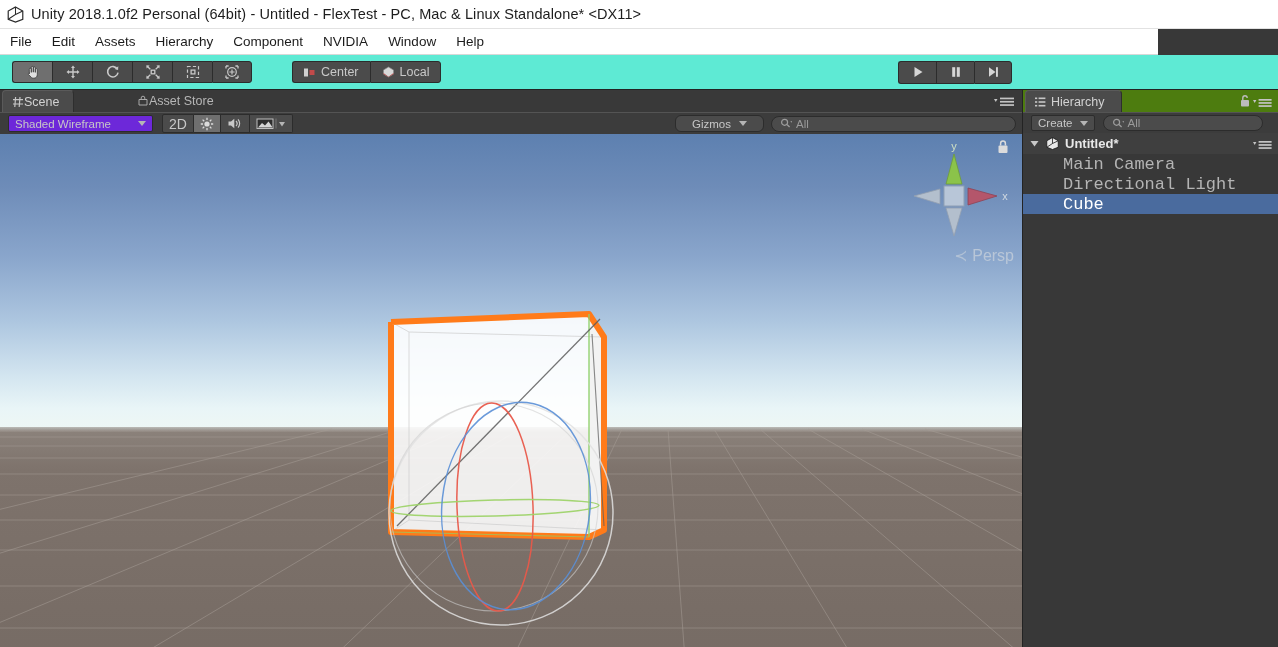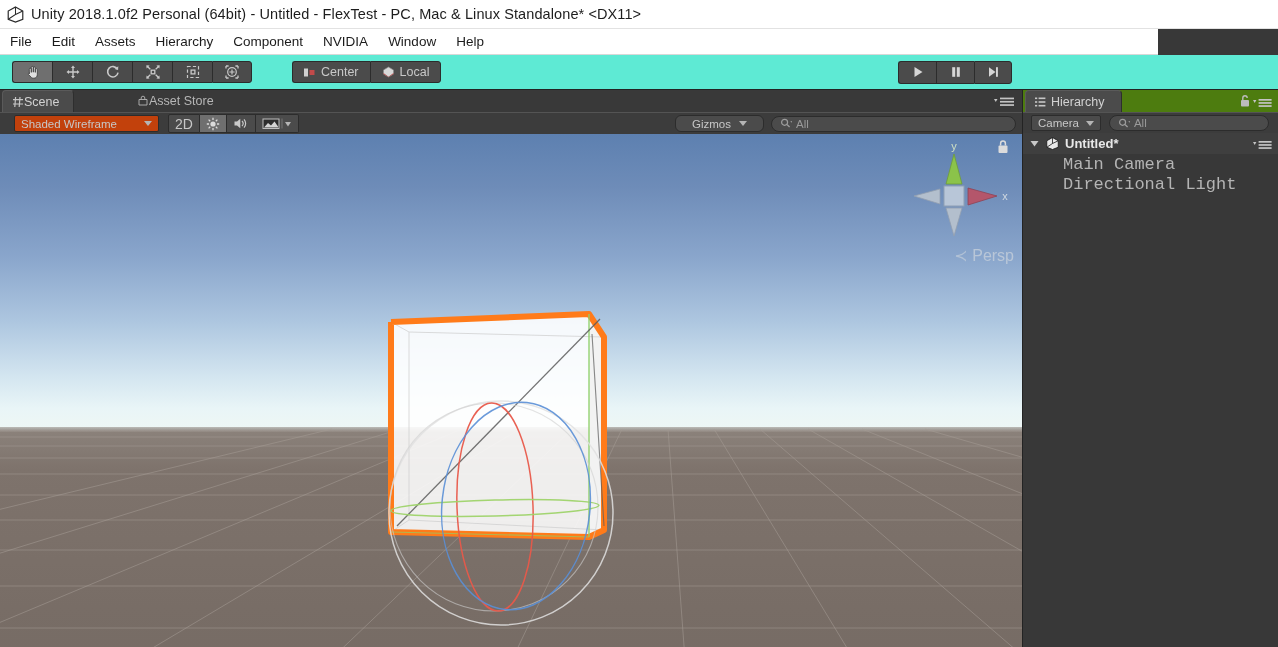--- a/index.html
+++ b/index.html
@@ -85,21 +85,21 @@
   }
   .tab.inactive { background:#393939; }
   .tab-menu-icon { position:absolute; right:6px; top:4px; cursor:pointer; }
 
   .scene-toolbar {
     position:absolute; left:0; top:22px; width:1022px; height:22px;
     background:#3c3c3c; border-top:1px solid #545454;
     display:flex; align-items:center;
   }
   .draw-mode {
-    margin-left:14px; width:145px; height:17px; background:#c2410c;
+    margin-left:8px; width:145px; height:17px; background:#6d28d9;
     border:1px solid #2c2c2c; border-radius:2px;
     display:flex; align-items:center; padding:0 6px;
     font-size:11.5px; color:#c7c7c7; cursor:pointer;
   }
   .draw-mode .caret { margin-left:auto; }
   .mini-btn {
     height:19px; min-width:26px; background:#4b4b4b;
     border:1px solid #2c2c2c; border-left:none;
     display:flex; align-items:center; justify-content:center;
     font-size:14px; color:#c7c7c7; cursor:pointer; padding:0 6px;
@@ -506,21 +506,21 @@
           <path d="M1 3 L4.4 3 L2.7 6 Z" fill="#c4c4c4"></path>
           <rect x="6.6" y="2" width="13" height="1.7" fill="#c4c4c4"></rect>
           <rect x="6.6" y="5.1" width="13" height="1.7" fill="#c4c4c4"></rect>
           <rect x="6.6" y="8.2" width="13" height="1.7" fill="#c4c4c4"></rect>
         </svg>
       </div>
     </div>
 
     <div class="h-toolbar">
       <div class="create-btn">
-        <span>Camera</span>
+        <span>Create</span>
         <svg class="caret-svg" width="8" height="5" viewBox="0 0 8 5">
           <path d="M0 0 L8 0 L4 5 Z" fill="#b5b5b5"></path>
         </svg>
       </div>
       <div class="h-search">
         <svg width="12" height="11" viewBox="0 0 12 11">
           <circle cx="4.6" cy="4.3" r="3" fill="none" stroke="#9d9d9d" stroke-width="1.2"></circle>
           <path d="M6.9 6.6 L9.6 9" stroke="#9d9d9d" stroke-width="1.3"></path>
           <path d="M10.5 3 L12 3 L11.25 5 Z" fill="#9d9d9d"></path>
         </svg>
@@ -547,17 +547,20 @@
           </svg>
         </div>
       </div>
 
       <div class="obj-row">
         <span>Main Camera</span>
       </div>
       <div class="obj-row">
         <span>Directional Light</span>
       </div>
+      <div class="obj-row selected">
+        <span>Cube</span>
+      </div>
     </div>
 
   </div>
 
 </div>
 
 </body></html>

